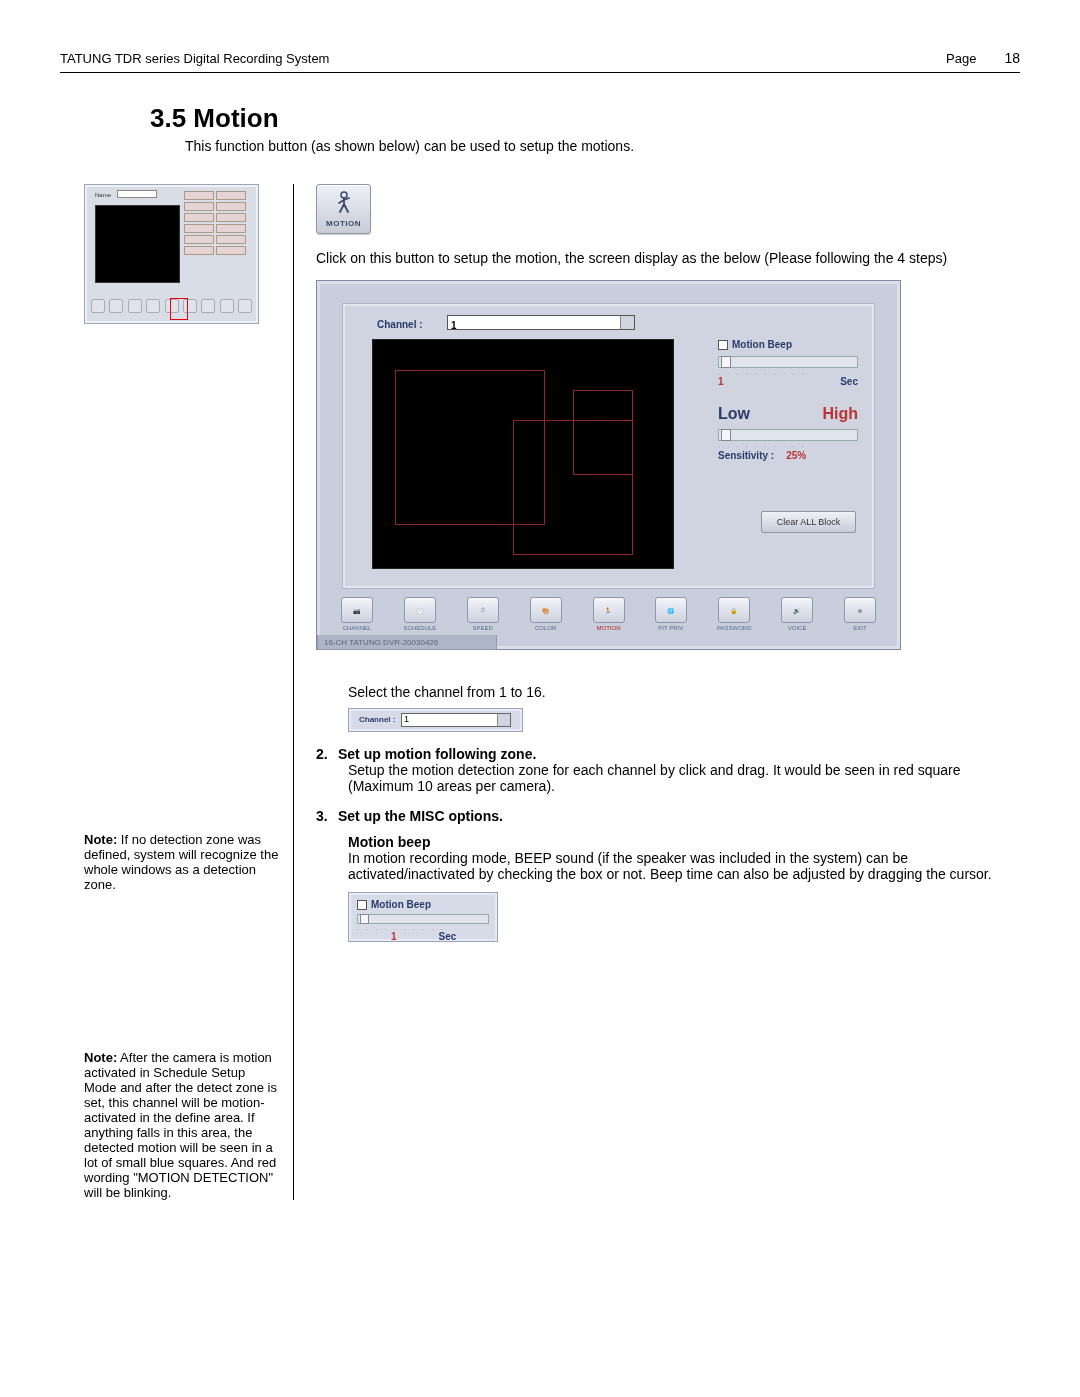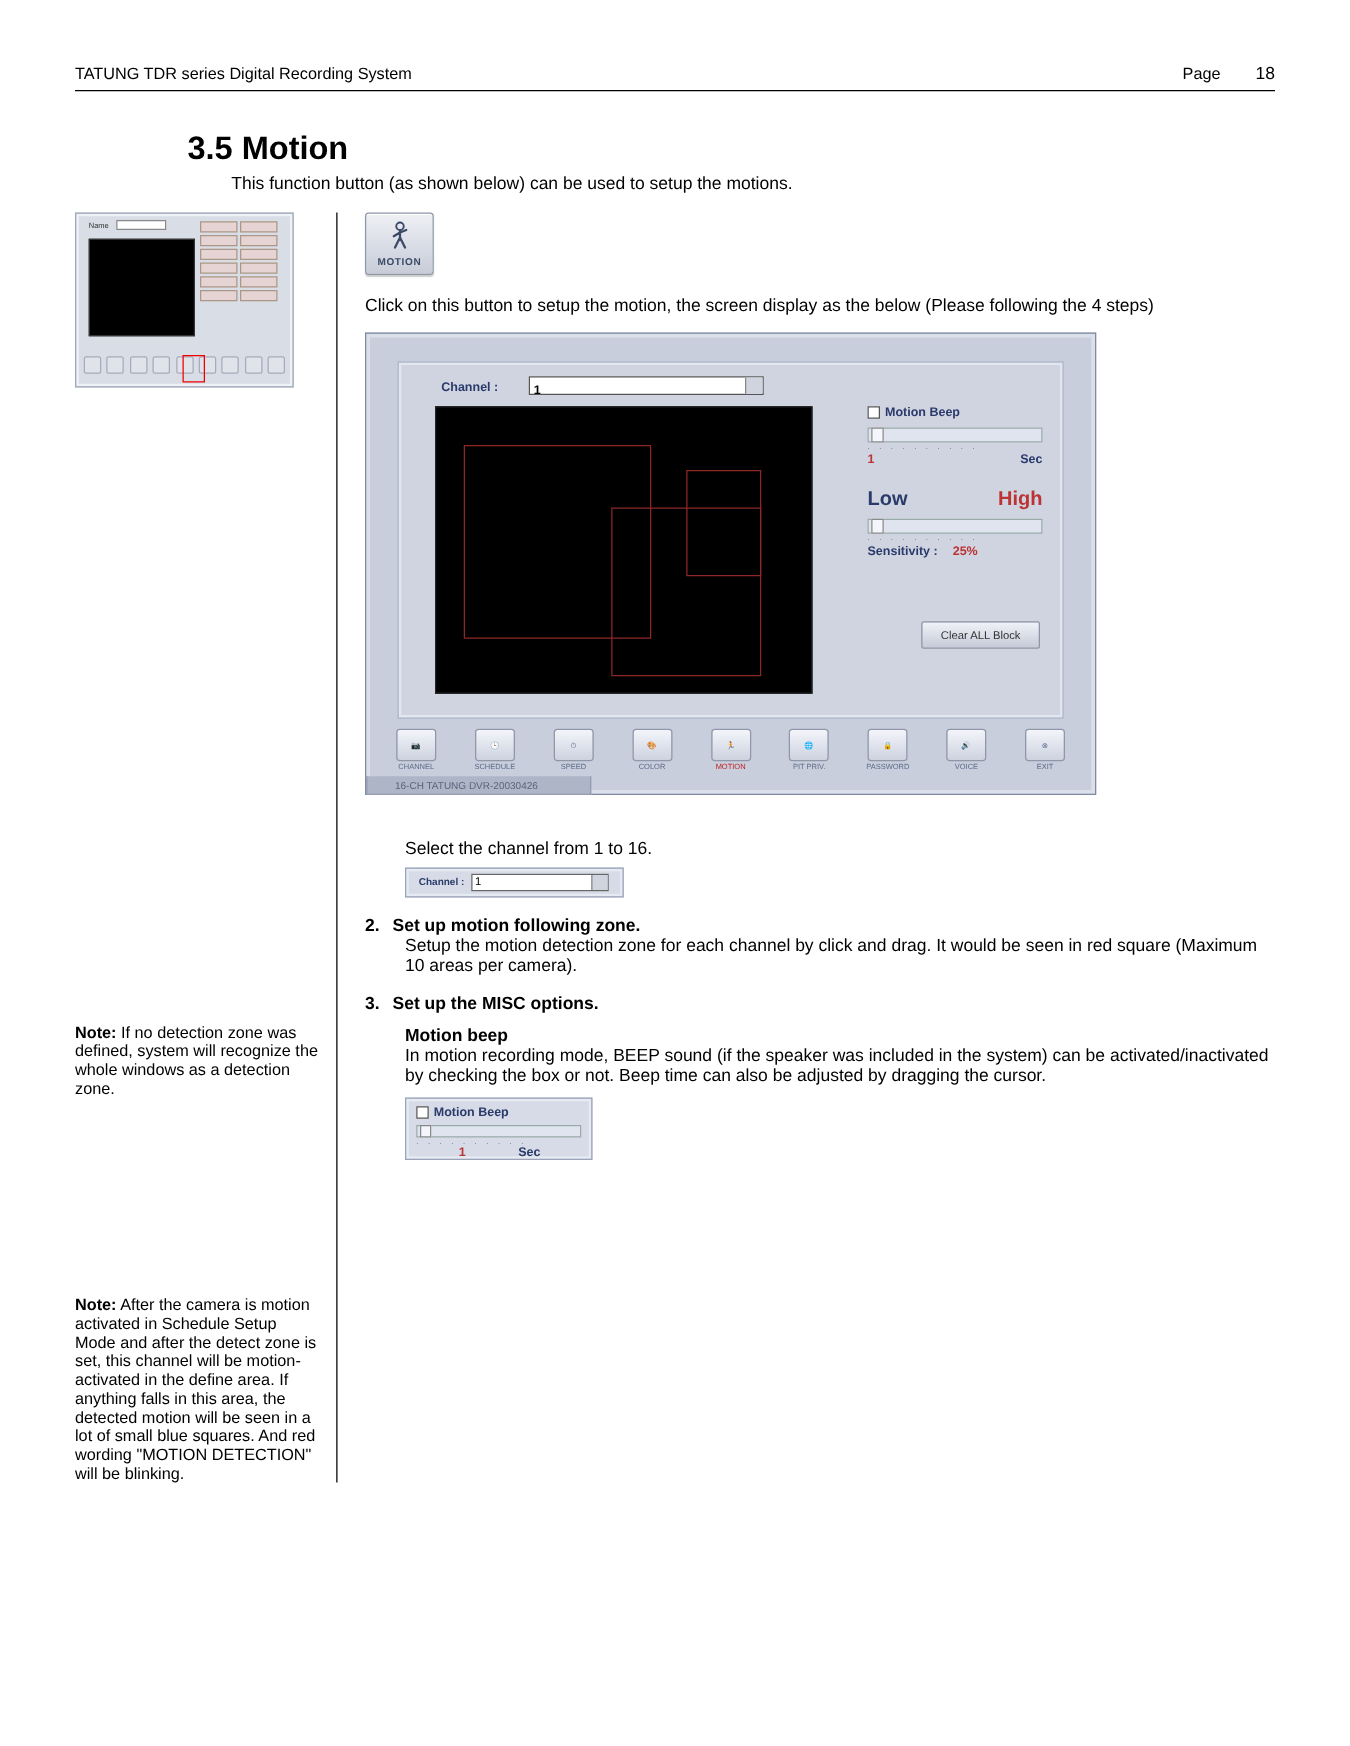--- a/index.html
+++ b/index.html
@@ -20,29 +20,29 @@
     font-size: 13px;
     margin-bottom: 6px;
   }
   .header-row .right { display: flex; gap: 28px; align-items: baseline; }
   .page-num { font-size: 14px; font-family: Liberation Sans, sans-serif; }
   .hr { border-top: 1.5px solid #000; margin-bottom: 30px; }
   h2.section-title {
     font-size: 26px; font-weight: bold;
     margin-left: 90px; margin-bottom: 4px;
   }
-  .intro { margin-left: 125px; margin-bottom: 16px; }
+  .intro { margin-left: 125px; margin-bottom: 30px; }
   .two-col {
     display: flex; gap: 0;
   }
   .left-col {
     width: 210px; flex: 0 0 210px;
     border-right: 1.5px solid #000;
     padding-right: 12px;
-    display: flex; flex-direction: column; gap: 44px;
+    display: flex; flex-direction: column; gap: 44px; margin-left: 24px;
   }
   .right-col { flex: 1; padding-left: 22px; }
   
   .thumb {
     width: 175px; height: 140px;
     background: #d8dde6;
     border: 1px solid #9ea6b5;
     position: relative;
     box-shadow: inset 0 0 0 2px #eef1f6;
   }
@@ -157,21 +157,21 @@
   }
   .bs-icons .ic .btn {
     width: 32px; height: 26px;
     background: linear-gradient(#f3f5fa,#cdd2df);
     border:1px solid #8f97a9; border-radius:3px;
     display:flex; align-items:center; justify-content:center;
   }
   .bs-icons .ic.sel .lab { color:#b22; }
   .bs-footer {
     position:absolute; left:0; bottom:-1px; height:15px; width:180px;
-    background:#aeb5c6; font-size:8px; color:#5a647c; padding-left:22px;
+    background:#aeb5c6; font-size:8px; color:#5a647c; padding-left:6px;
     display:flex; align-items:center; border:1px solid #939cb0; border-top:none;
   }
   
   .steps { margin-top: 34px; }
   .steps ol { list-style: none; }
   .steps li { margin-bottom: 14px; }
   .step-head { font-weight: bold; }
   .step-num { display:inline-block; width: 22px; }
   .step-body { margin-left: 32px; }
   

